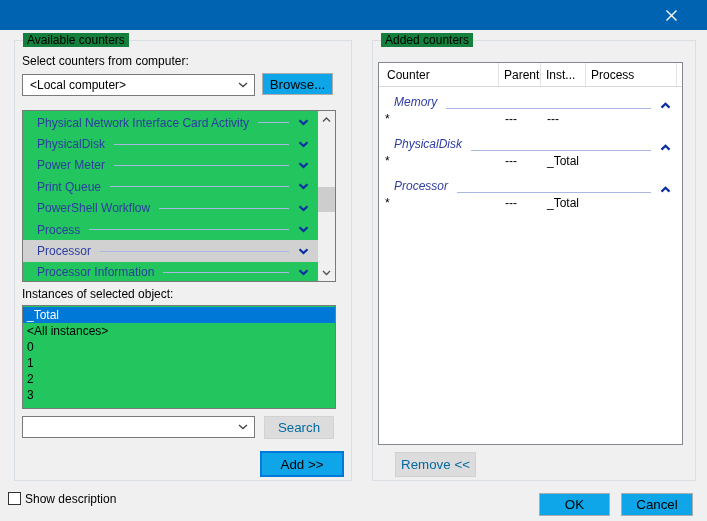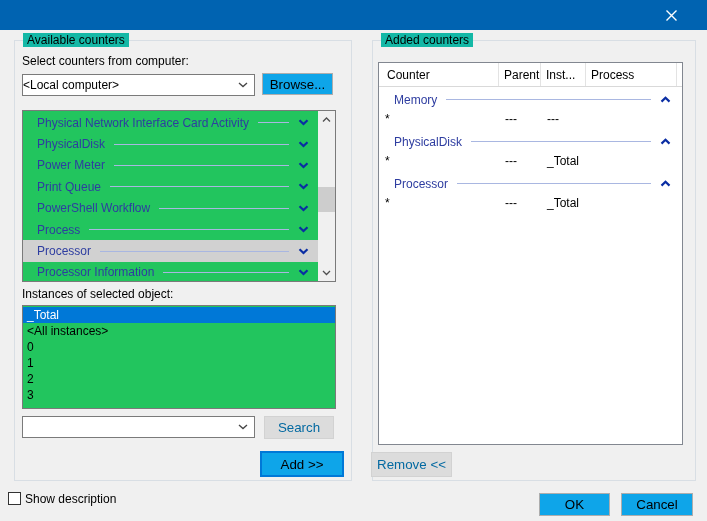--- a/index.html
+++ b/index.html
@@ -13,26 +13,26 @@
   }
   .dialog { position: relative; width: 707px; height: 521px; background:#f0f0f0; }
 
   
   .titlebar { position:absolute; left:0; top:0; width:707px; height:30px; background:#0063b1; }
   .close-btn { position:absolute; right:13px; top:0; width:46px; height:30px;
                display:flex; align-items:center; justify-content:center; cursor:pointer; }
 
   
   .groupbox { position:absolute; border:1px solid #d8dee4; }
-  .gb-label { position:absolute; top:-8px; left:8px; background:#14b8a6; padding:0 4px; white-space:nowrap; }
+  .gb-label { position:absolute; top:-8px; left:8px; background:#15803d; padding:0 4px; white-space:nowrap; }
 
   
   .lbl { position:absolute; white-space:nowrap; }
   .combo { position:absolute; background:#fff; border:1px solid #7a7a7a; display:flex; align-items:center; }
-  .combo .val { flex:1; white-space:nowrap; overflow:hidden; }
+  .combo .val { flex:1; padding-left:7px; white-space:nowrap; overflow:hidden; }
   .combo .arrow { width:22px; display:flex; align-items:center; justify-content:center; }
   .btn { position:absolute; background:#0ea5e9; border:1px solid #adadad;
          display:flex; align-items:center; justify-content:center; cursor:pointer; white-space:nowrap; }
   .btn.disabled { background:#dcdcdc; border-color:#d2d2d2; color:#0369a1; cursor:default; }
   .btn.default { border:2px solid #0078d7; }
   .listbox { position:absolute; background:#22c55e; border:1px solid #7a7a7a; overflow:hidden; }
 
   
   .counter-rows { position:absolute; left:0; top:1px; right:17px; }
   .counter-row { height:21.4px; display:flex; align-items:center; padding:0 9px 0 14px; }
@@ -52,21 +52,21 @@
 
   
   .tbl { position:absolute; left:378px; top:62px; width:305px; height:383px; background:#fff; border:1px solid #828790; }
   .tbl-header { display:flex; height:24px; border-bottom:1px solid #d9d9d9; align-items:center; }
   .th { height:100%; display:flex; align-items:center; border-right:1px solid #e3e3e3; }
   .th-counter { width:120px; padding-left:8px; }
   .th-parent  { width:42px;  padding-left:5px; }
   .th-inst    { width:45px;  padding-left:5px; }
   .th-computer{ width:91px;  padding-left:5px; }
   .th-fill { flex:1; border-right:none; }
-  .tgroup { display:flex; align-items:center; height:19px; margin-top:3px; padding:0 11px 0 15px; }
+  .tgroup { display:flex; align-items:flex-end; height:19px; margin-top:3px; padding:0 11px 0 15px;font-style:italic; }
   .trow { display:flex; align-items:center; height:20px; }
   .trow .c0 { width:120px; padding-left:6px; }
   .trow .c1 { width:42px;  padding-left:6px; }
   .trow .c2 { width:45px;  padding-left:6px; }
   .trow .c3 { flex:1;      padding-left:6px; }
 
   
   .checkbox { position:absolute; left:8px; top:492px; width:13px; height:13px; background:#fff; border:1px solid #333; }
 </style>
 </head>
@@ -243,20 +243,20 @@
         </div>
         <div class="trow">
           <span class="c0">*</span>
           <span class="c1">---</span>
           <span class="c2">_Total</span>
           <span class="c3"></span>
         </div>
       </div>
   </div>
 
-  <button class="btn disabled" style="left:371px; top:452px; width:81px; height:25px;">Remove &lt;&lt;</button>
+  <button class="btn disabled" style="left:395px; top:452px; width:81px; height:25px;">Remove &lt;&lt;</button>
 
   <div class="checkbox"></div>
   <div class="lbl" style="left:25px; top:492px;">Show description</div>
   <button class="btn" style="left:621px; top:493px; width:72px; height:23px;">Cancel</button>
   <button class="btn" style="left:539px; top:493px; width:71px; height:23px;">OK</button>
 
 </div>
 
 </body></html>

